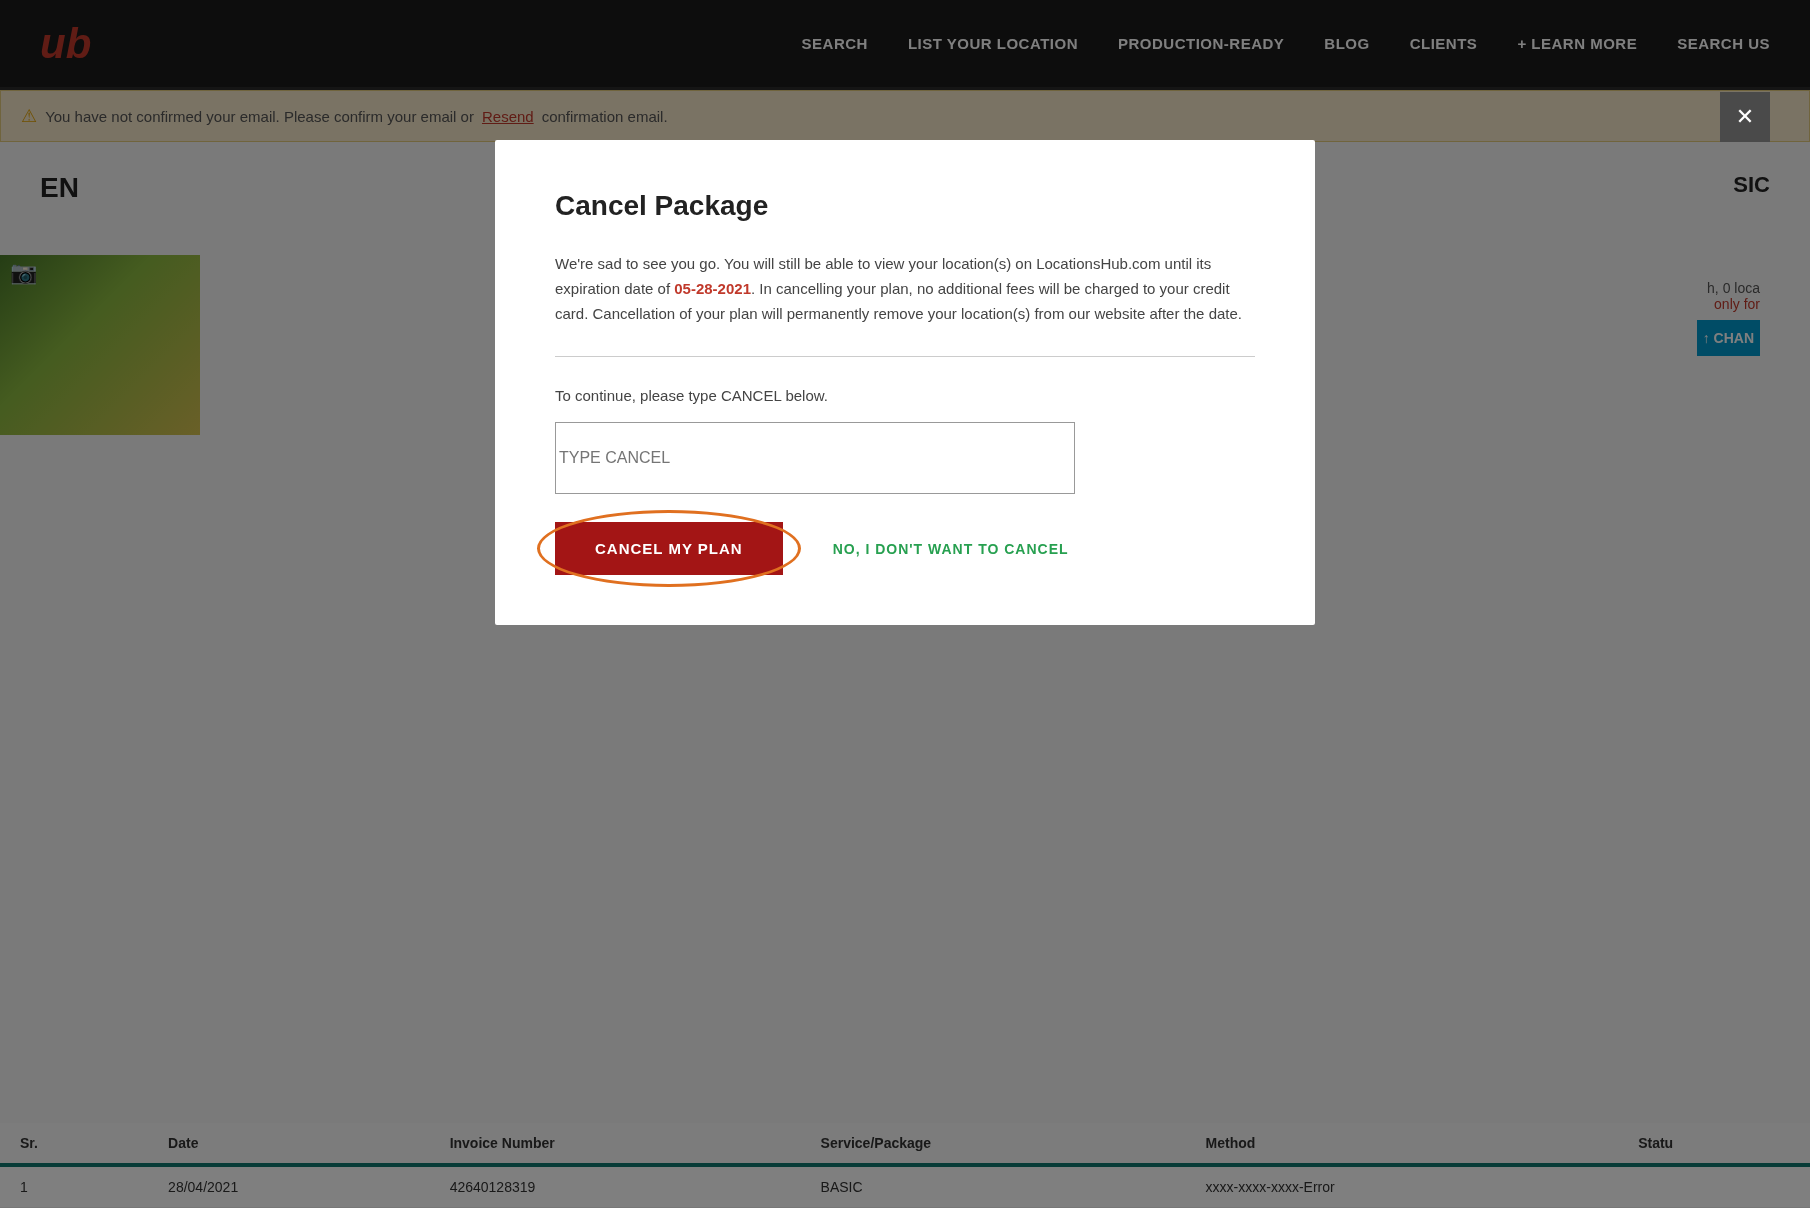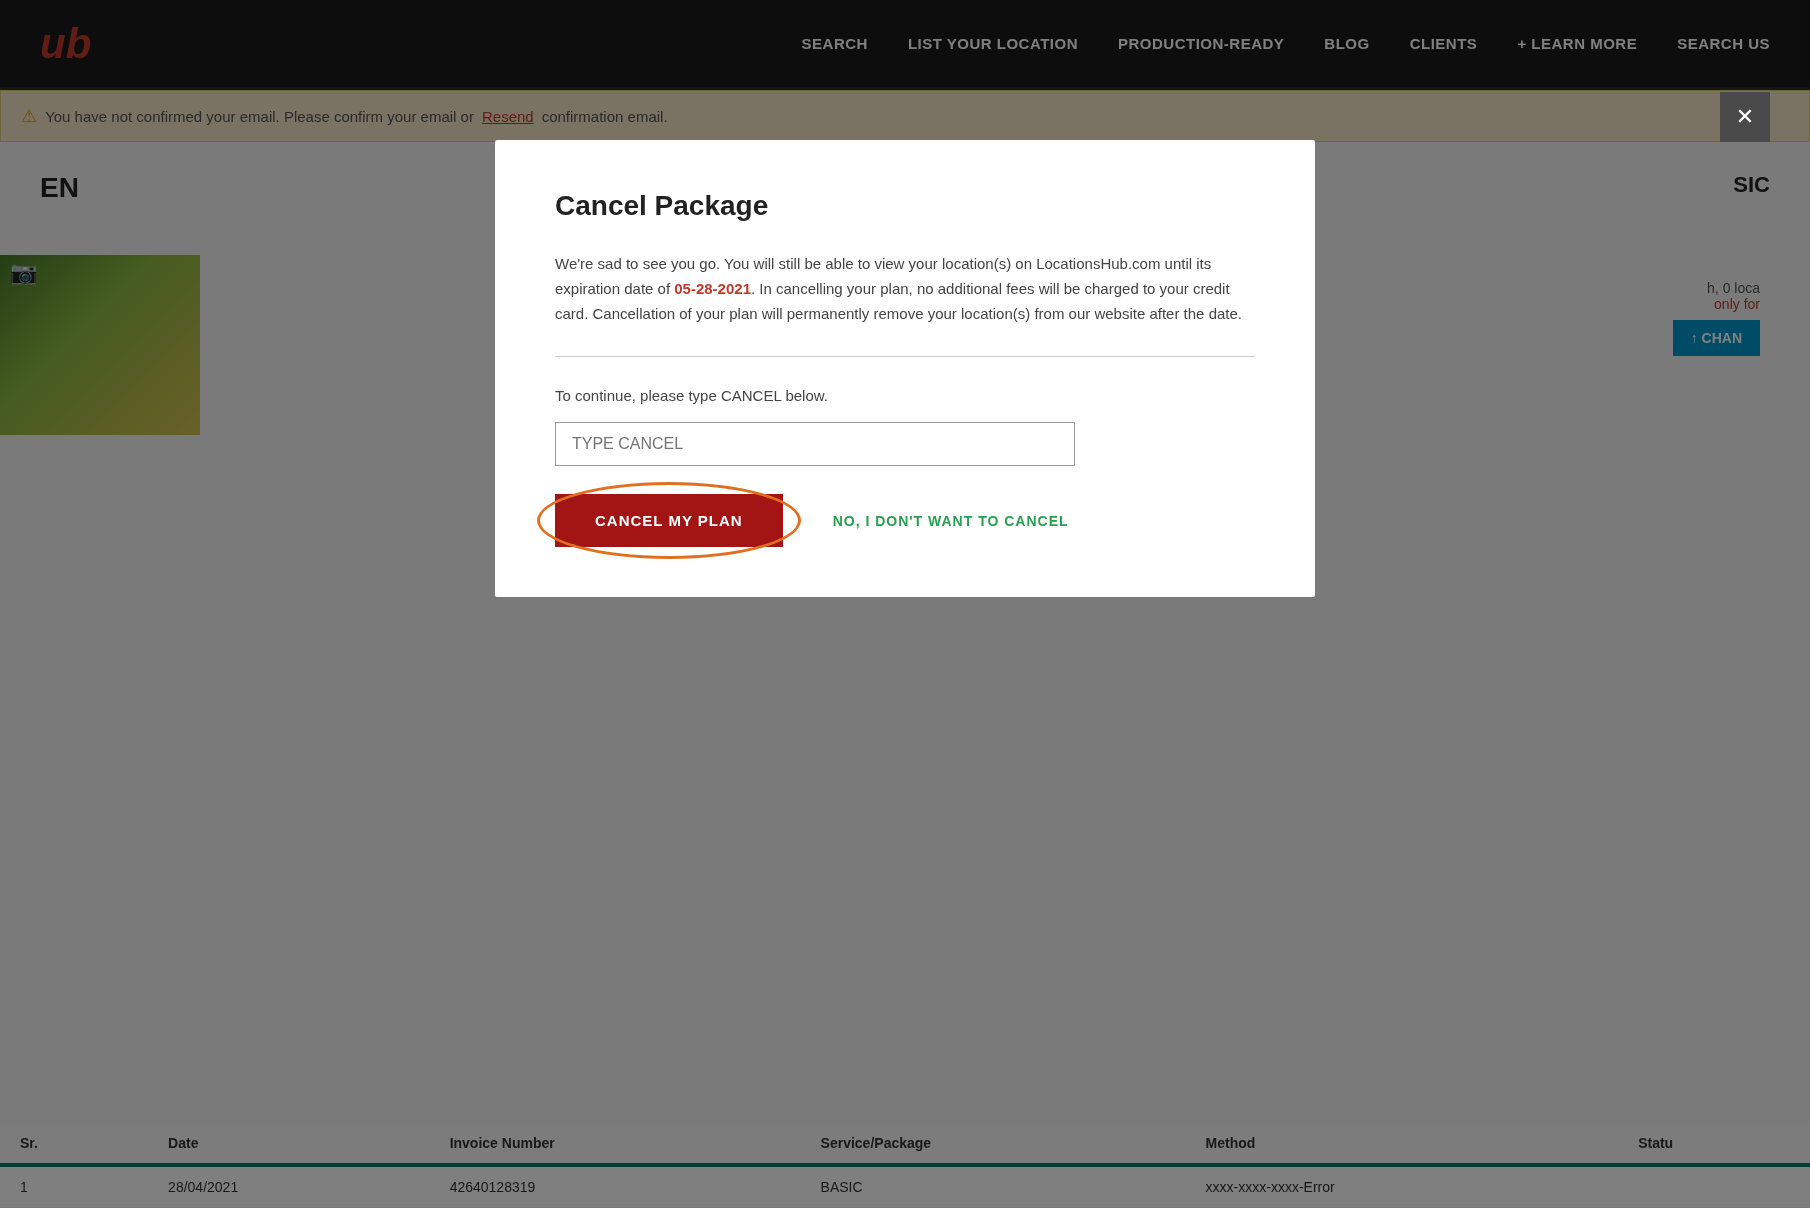--- a/index.html
+++ b/index.html
@@ -148,21 +148,21 @@
       color: #555;
       text-align: right;
     }
     .bg-only-for {
       color: #c0392b;
       font-size: 14px;
     }
     .bg-change-btn {
       background: #0099cc;
       color: #fff;
-      padding: 10px 18px;
+      padding: 10px 6px;
       font-size: 14px;
       font-weight: bold;
       border: none;
       cursor: pointer;
       display: block;
       margin-top: 8px;
     }
 
     
     .bg-table-container {
@@ -249,23 +249,23 @@
     }
 
     .confirm-instruction {
       font-size: 15px;
       color: #444;
       margin-bottom: 18px;
     }
 
     .cancel-input {
       width: 520px;
-      height: 44px;
+      height: 72px;
       border: 1.5px solid #999;
-      padding: 0 16px;
+      padding: 0 3px;
       font-size: 16px;
       color: #aaa;
       outline: none;
       display: block;
       margin-bottom: 28px;
     }
 
     .modal-actions {
       display: flex;
       align-items: center;

